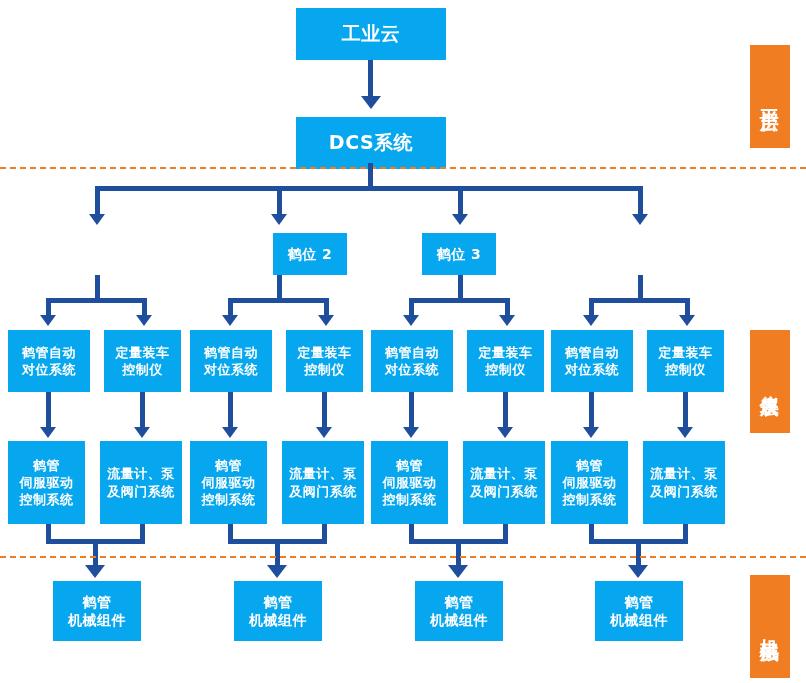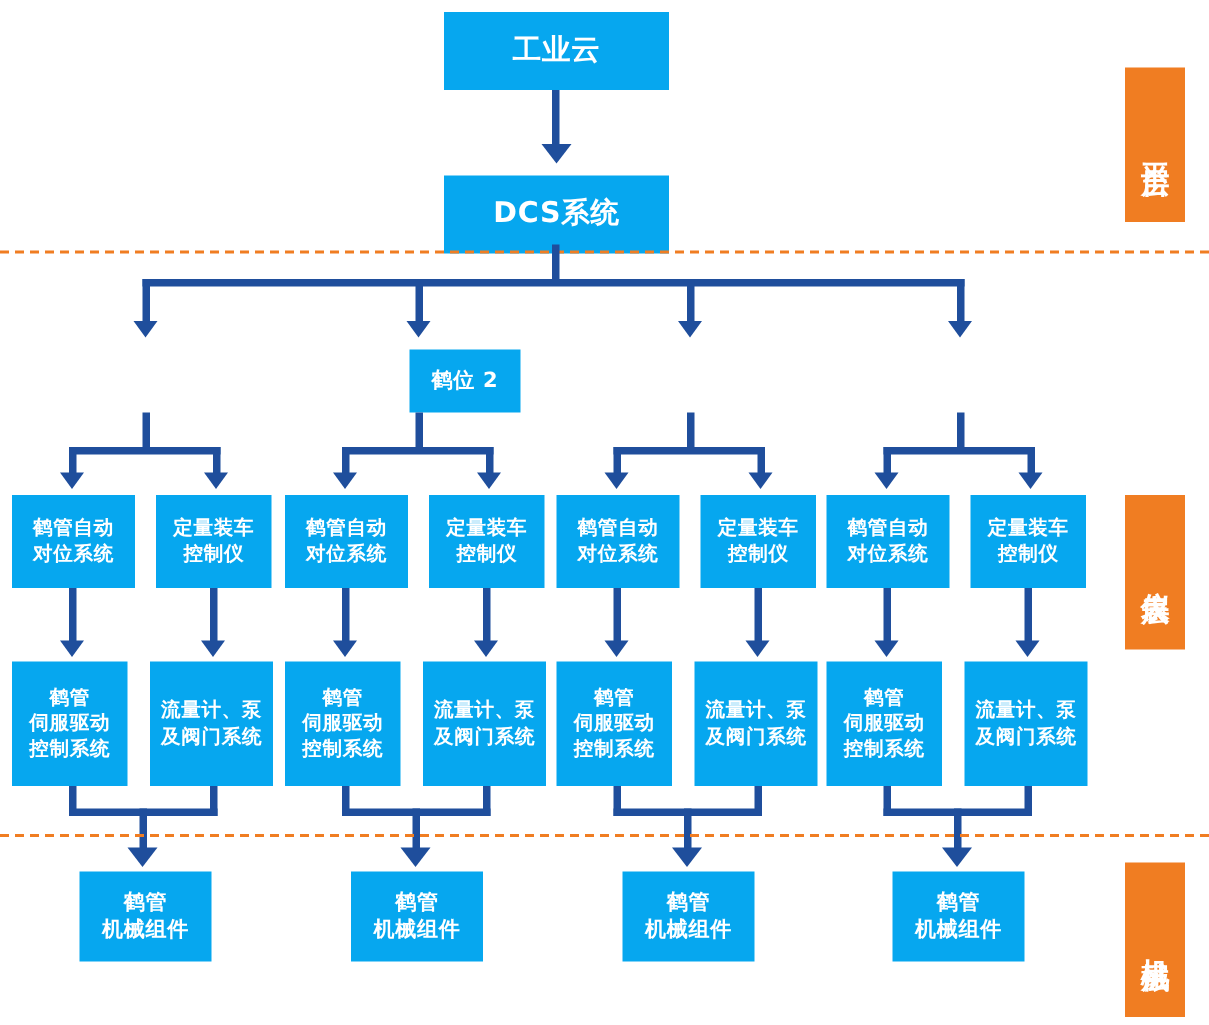--- a/index.html
+++ b/index.html
@@ -114,20 +114,23 @@
 
   <div class="vline" style="left:458px;top:186px;height:30px;"></div>
   <div class="arrow" style="left:452px;top:214px;"></div>
 
   <div class="vline" style="left:638px;top:186px;height:30px;"></div>
   <div class="arrow" style="left:632px;top:214px;"></div>
 
   <div class="node hw" style="left:241px;top:233px;width:74px;height:42px;margin-left:32px;">
     <span class="ln">鹤位 2</span>
   </div>
+  <div class="node hw" style="left:422px;top:233px;width:74px;height:42px;">
+    <span class="ln">鹤位 3</span>
+  </div>
 
   <div class="vline" style="left:95px;top:275px;height:23px;"></div>
   <div class="hline" style="left:46px;top:298px;width:101px;"></div>
   <div class="vline" style="left:46px;top:298px;height:19px;"></div>
   <div class="arrow" style="left:40px;top:315px;"></div>
   <div class="vline" style="left:142px;top:298px;height:19px;"></div>
   <div class="arrow" style="left:136px;top:315px;"></div>
 
   <div class="vline" style="left:277px;top:275px;height:23px;"></div>
   <div class="hline" style="left:228px;top:298px;width:101px;"></div>

